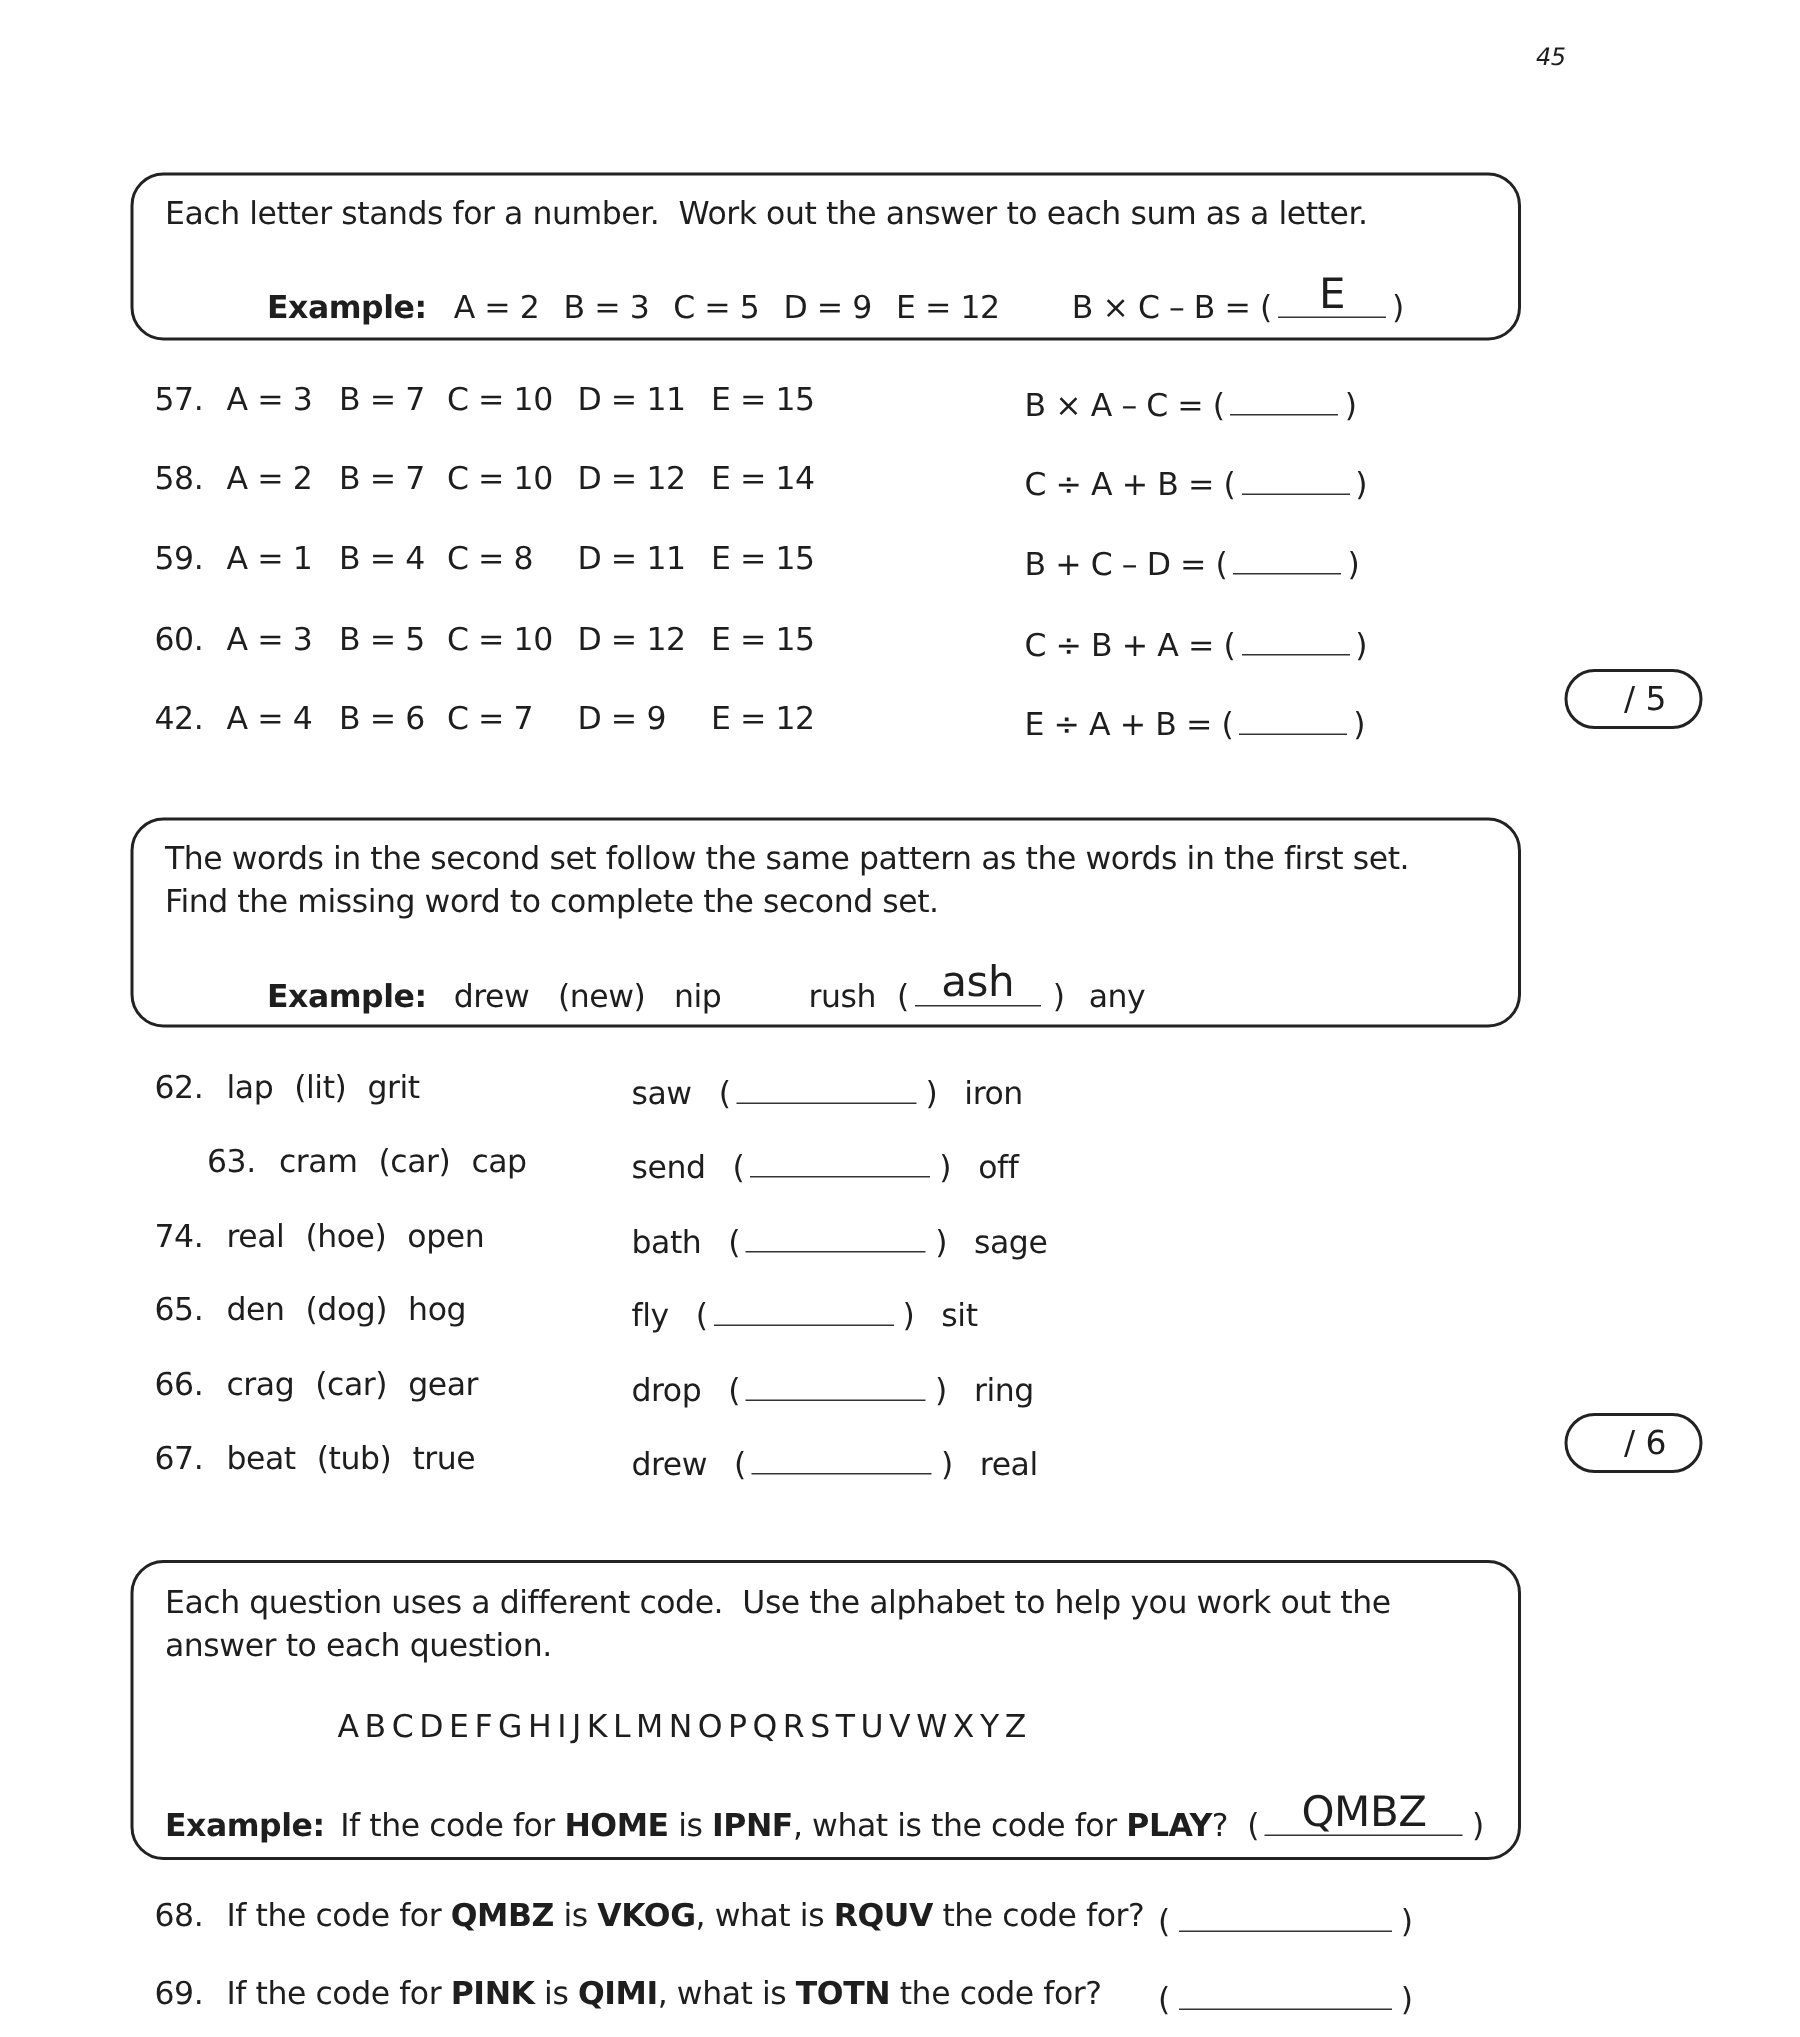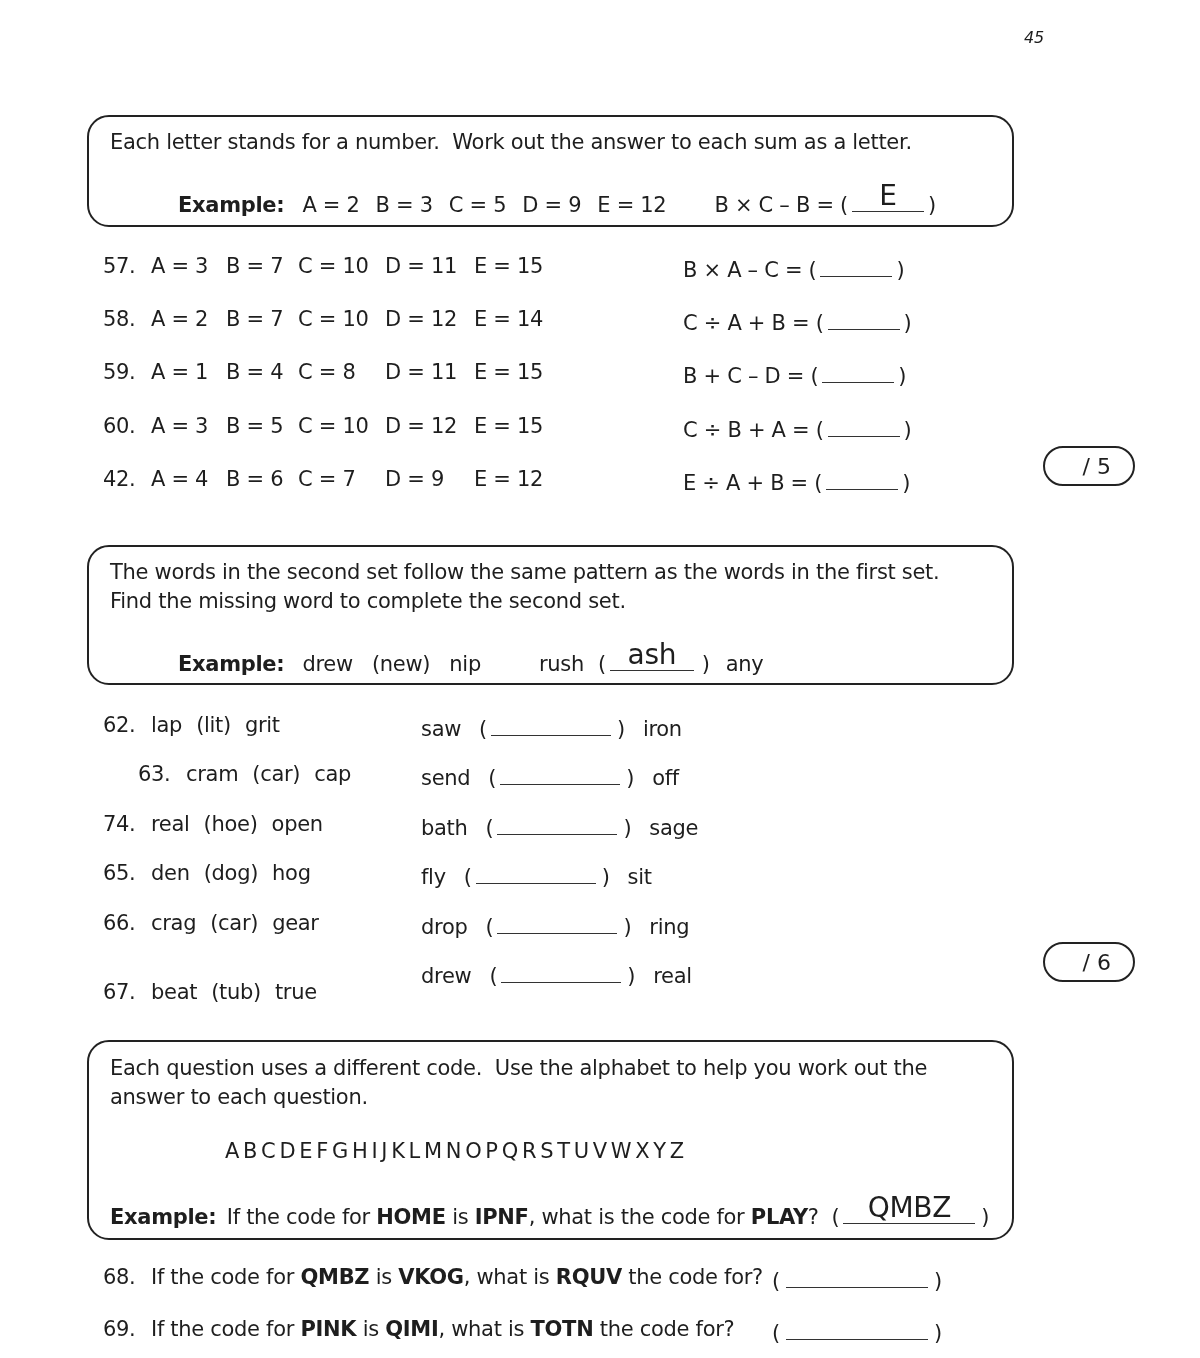--- a/index.html
+++ b/index.html
@@ -189,21 +189,21 @@
     <span>gear</span>
   </div>
   <div class="row t" style="left:421px; top:913px;">
     <span style="margin-right:18px;">drop</span>
     <span>(</span><span class="blank" style="width:120px; height:20px; margin:0 6px 0 4px;"></span><span style="margin-right:18px;">)</span>
     <span>ring</span>
   </div>
 
   <div class="row t" style="left:103px; top:962px;">
     <span class="num">67.</span>
-    <span style="margin-right:14px;margin-top:20px;">beat</span>
+    <span style="margin-right:14px;">beat</span>
     <span style="margin-right:14px;">(tub)</span>
     <span>true</span>
   </div>
   <div class="row t" style="left:421px; top:962px;">
     <span style="margin-right:18px;">drew</span>
     <span>(</span><span class="blank" style="width:120px; height:20px; margin:0 6px 0 4px;"></span><span style="margin-right:18px;">)</span>
     <span>real</span>
   </div>
 </div>
 

